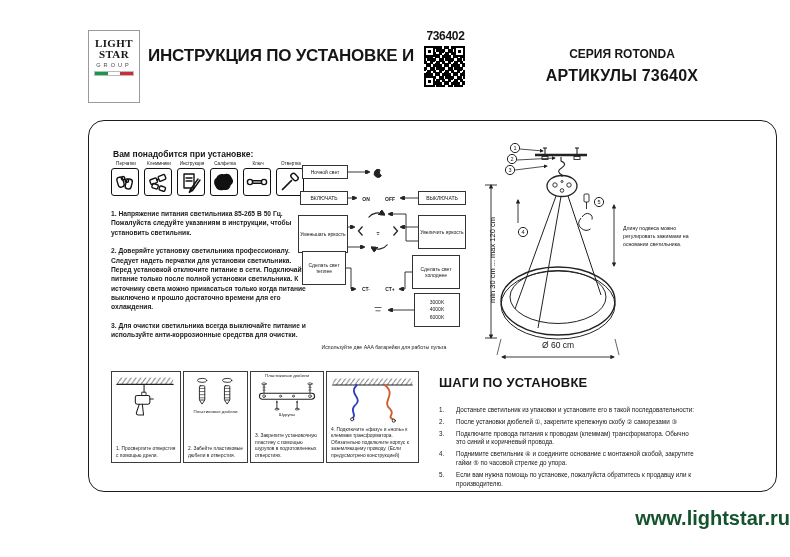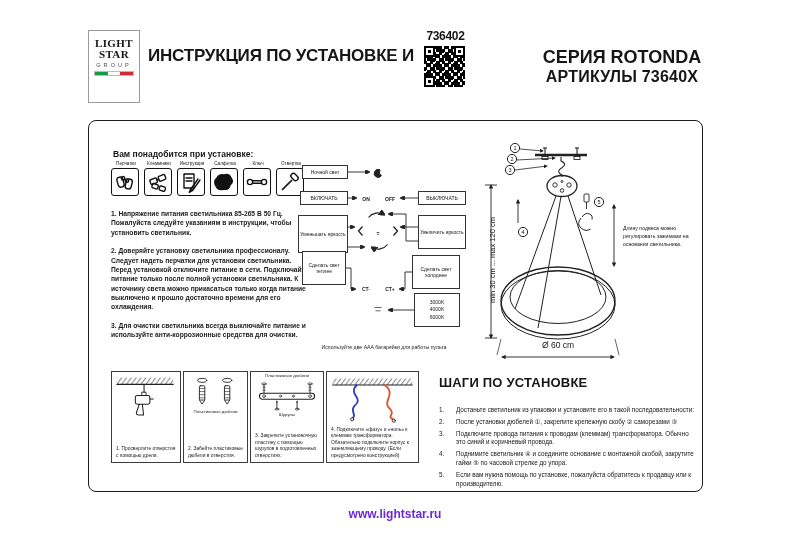--- a/index.html
+++ b/index.html
@@ -24,26 +24,26 @@
   .qr { position:relative; width:41px; height:41px; margin-top:3px;
         background:
           repeating-conic-gradient(#000 0% 25%, #fff 0% 50%) 0 0 / 6px 6px,
           repeating-conic-gradient(#000 0% 25%, #fff 0% 50%) 2px 3px / 9px 9px;
         background-blend-mode:multiply; }
   .qr .f { position:absolute; width:11px; height:11px; border:2px solid #000; background:#fff; }
   .qr .f::after { content:""; position:absolute; inset:2px; background:#000; }
   .qr .f.tl{ left:0; top:0; } .qr .f.tr{ right:0; top:0; } .qr .f.bl{ left:0; bottom:0; }
 
   .series-group { position:absolute; left:540px; top:47px; width:164px; text-align:center; }
-  .series { font-weight:bold; font-size:18px; margin-bottom:0; }
+  .series { font-weight:bold; font-size:12px; margin-bottom:6px; }
   .articles { font-weight:bold; font-size:16px; letter-spacing:.2px; }
 
   
-  .panel { position:absolute; left:88px; top:120px; width:615px; height:372px;
-           border:1.6px solid #1c1c1c; border-radius:8px; }
+  .panel { position:absolute; left:88px; top:120px; width:689px; height:372px;
+           border:1.6px solid #1c1c1c; border-radius:16px; }
 
   
   .tools-heading { position:absolute; left:24px; top:28px; font-size:8.5px; font-weight:bold; }
   .tool-row { position:absolute; left:22px; top:41px; display:flex; gap:3px; }
   .tool-cell { width:30px; text-align:center; }
   .tool-label { font-size:4.6px; line-height:1; height:6px; white-space:nowrap; }
   .tool-box { width:28px; height:28px; border:1.3px solid #111; border-radius:3px;
               display:flex; align-items:center; justify-content:center; }
   .tool-box svg { width:24px; height:24px; stroke:#111; fill:none;
                   stroke-width:1.4; stroke-linecap:round; stroke-linejoin:round; }
@@ -79,22 +79,22 @@
   .fig-caption { font-size:4.9px; line-height:1.32; margin-top:auto; padding:1px 2px 2px; color:#1b1b1b; }
 
   
   .steps { position:absolute; left:350px; top:254px; width:256px; }
   .steps h2 { font-size:13px; font-weight:bold; letter-spacing:.2px; margin-bottom:16px; }
   .steps ol { list-style:none; }
   .steps li { display:flex; margin-bottom:3px; }
   .steps .n { width:17px; flex:none; font-size:6.3px; line-height:1.4; }
   .steps .t { flex:1; font-size:6.3px; line-height:1.4; }
 
-  .footer { position:absolute; left:0; right:0; top:507px; text-align:center;
-            font-weight:bold; font-size:12px; color:#6d28d9; }
+  .footer { position:absolute; left:0; right:0; top:507px; text-align:right;
+            font-weight:bold; font-size:20px; color:#14532d; }
 </style>
 </head>
 <body>
 
 <div class="logo">
   <div class="l1">LIGHT</div>
   <div class="l2">STAR</div>
   <div class="l3">GROUP</div>
   <div class="flag">
     <span style="background:#159a48"></span>

